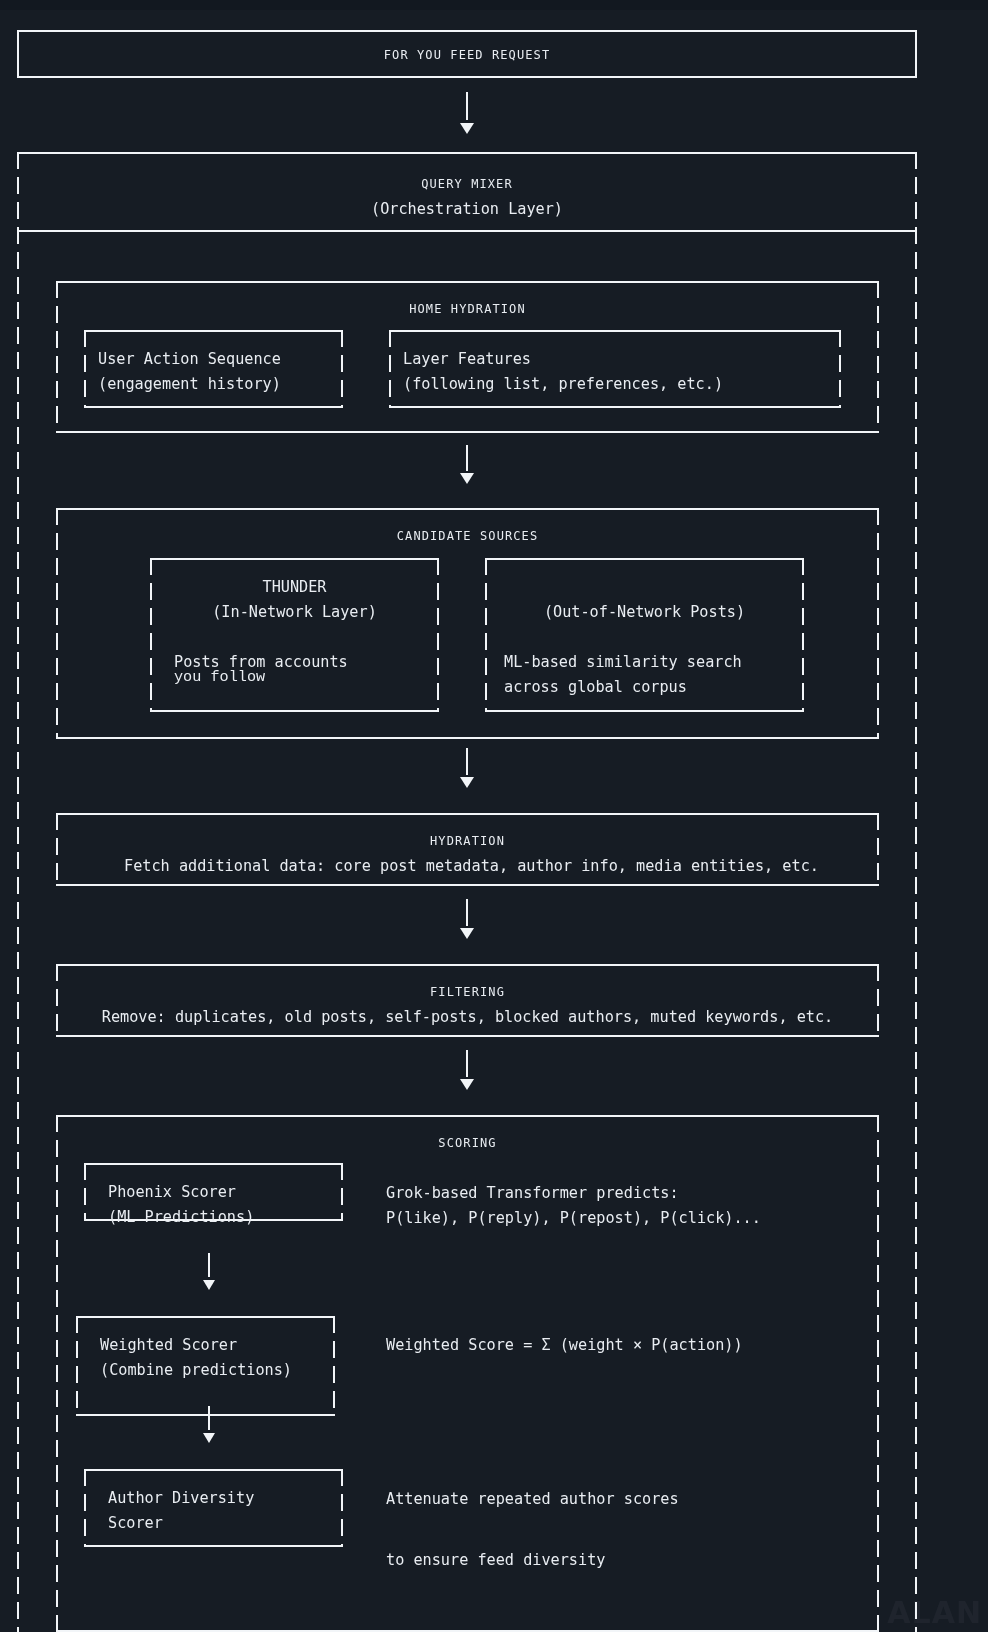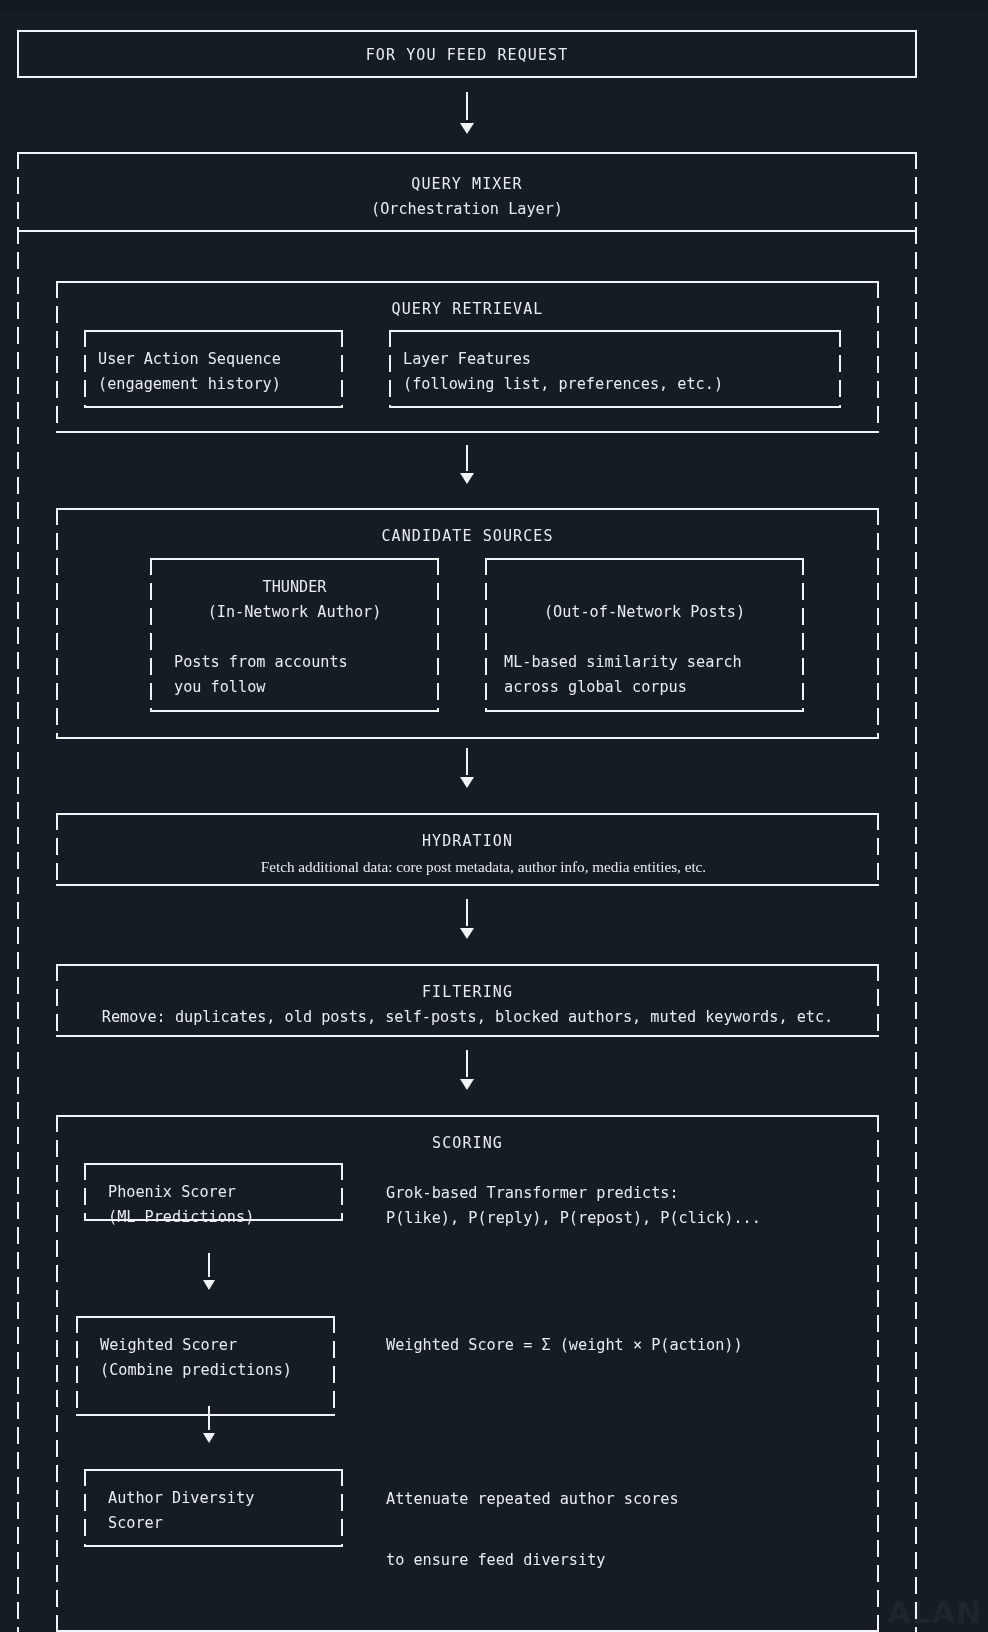--- a/index.html
+++ b/index.html
@@ -62,21 +62,21 @@
   
   .t {
     position: absolute;
     white-space: pre;
     letter-spacing: 0px;
     line-height: 25px;
   }
   .center { text-align: center; }
   .f15 { font-size: 15.2px; }
 
-  .title { font-size: 15px; letter-spacing: 1.1px; }
+  .title { font-size: 12px; letter-spacing: 1.1px; }
 
   
   .conn {
     position: absolute;
     width: 2px;
     background: #f2f5f8;
   }
   .arrow {
     position: absolute;
     width: 0; height: 0;
@@ -125,21 +125,21 @@
 
     <div class="t title center" style="left:0; top:18px; width:900px;">QUERY MIXER</div>
     <div class="t f15 center" style="left:0; top:43px; width:900px;">(Orchestration Layer)</div>
   </div>
 
   <div class="hr" style="left:17px; top:230px; width:900px;"></div>
 
   <div class="abox" style="left:56px; top:281px; width:823px; height:152px;">
     <div class="vl"></div>
     <div class="vr"></div>
-    <div class="t title center" style="left:0; top:14px; width:823px;">QUERY RETRIEVAL</div>
+    <div class="t title center" style="left:0; top:14px; width:823px;">HOME HYDRATION</div>
   </div>
 
   <div class="abox" style="left:84px; top:330px; width:259px; height:78px;">
     <div class="vl"></div>
     <div class="vr"></div>
     <div class="t f15" style="left:14px; top:15px;">User Action Sequence</div>
     <div class="t f15" style="left:14px; top:40px;">(engagement history)</div>
   </div>
 
   <div class="abox" style="left:389px; top:330px; width:452px; height:78px;">
@@ -155,41 +155,41 @@
   <div class="abox" style="left:56px; top:508px; width:823px; height:231px;">
     <div class="vl"></div>
     <div class="vr"></div>
     <div class="t title center" style="left:0; top:14px; width:823px;">CANDIDATE SOURCES</div>
   </div>
 
   <div class="abox" style="left:150px; top:558px; width:289px; height:154px;">
     <div class="vl"></div>
     <div class="vr"></div>
     <div class="t f15 center" style="left:0; top:15px; width:289px;">THUNDER</div>
-    <div class="t f15 center" style="left:0; top:40px; width:289px;">(In-Network Author)</div>
+    <div class="t f15 center" style="left:0; top:40px; width:289px;">(In-Network Layer)</div>
     <div class="t f15" style="left:24px; top:90px;">Posts from accounts</div>
-    <div class="t f15" style="left:24px; top:115px;">you follow</div>
+    <div class="t f15" style="left:24px; top:105px;font-family:Liberation Mono, monospace;">you follow</div>
   </div>
 
   <div class="abox" style="left:485px; top:558px; width:319px; height:154px;">
     <div class="vl"></div>
     <div class="vr"></div>
     <div class="t f15 center" style="left:0; top:40px; width:319px;">(Out-of-Network Posts)</div>
     <div class="t f15" style="left:19px; top:90px;">ML-based similarity search</div>
     <div class="t f15" style="left:19px; top:115px;">across global corpus</div>
   </div>
 
   <div class="conn" style="left:466px; top:748px; height:27px;"></div>
   <div class="arrow" style="left:460px; top:777px;"></div>
 
   <div class="abox" style="left:56px; top:813px; width:823px; height:73px;">
     <div class="vl"></div>
     <div class="vr"></div>
     <div class="t title center" style="left:0; top:14px; width:823px;">HYDRATION</div>
-    <div class="t f15 center" style="left:16px; top:39px; width:823px;font-family:Liberation Serif, serif;">Fetch additional data: core post metadata, author info, media entities, etc.</div>
+    <div class="t f15 center" style="left:4px; top:39px; width:823px;">Fetch additional data: core post metadata, author info, media entities, etc.</div>
   </div>
 
   <div class="conn" style="left:466px; top:899px; height:27px;"></div>
   <div class="arrow" style="left:460px; top:928px;"></div>
 
   <div class="abox" style="left:56px; top:964px; width:823px; height:73px;">
     <div class="vl"></div>
     <div class="vr"></div>
     <div class="t title center" style="left:0; top:14px; width:823px;">FILTERING</div>
     <div class="t f15 center" style="left:0; top:39px; width:823px;">Remove: duplicates, old posts, self-posts, blocked authors, muted keywords, etc.</div>

